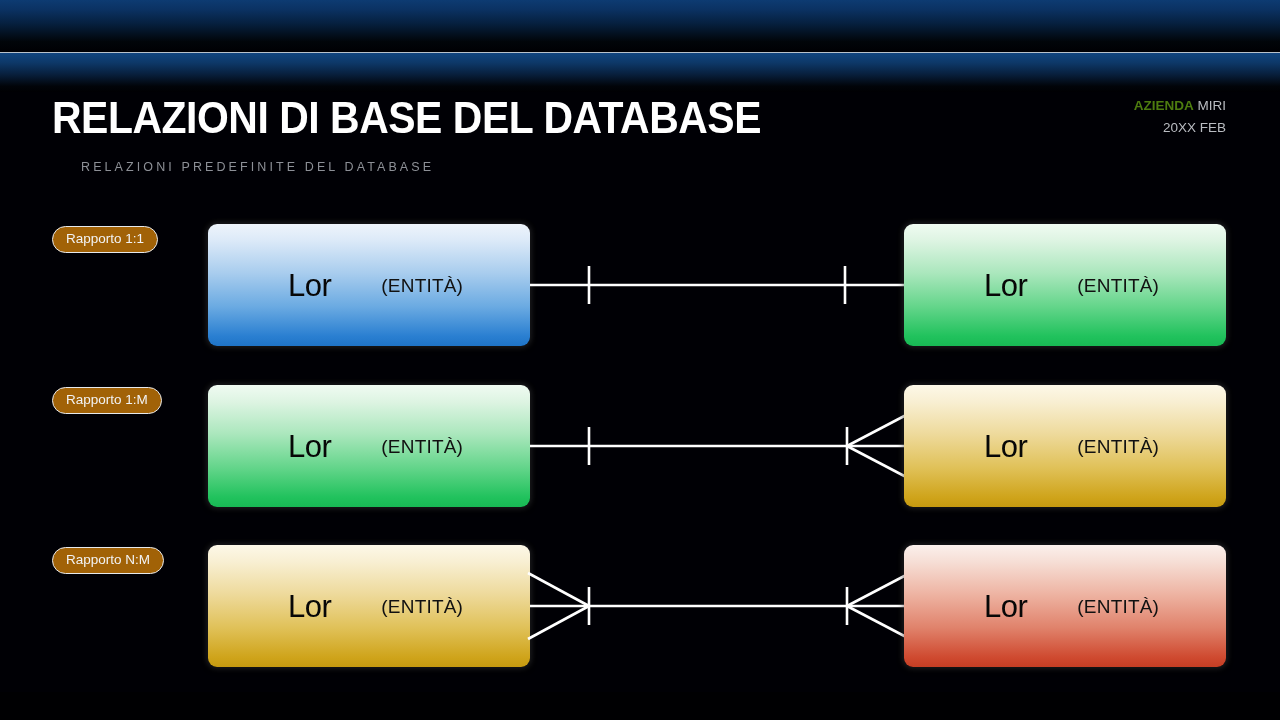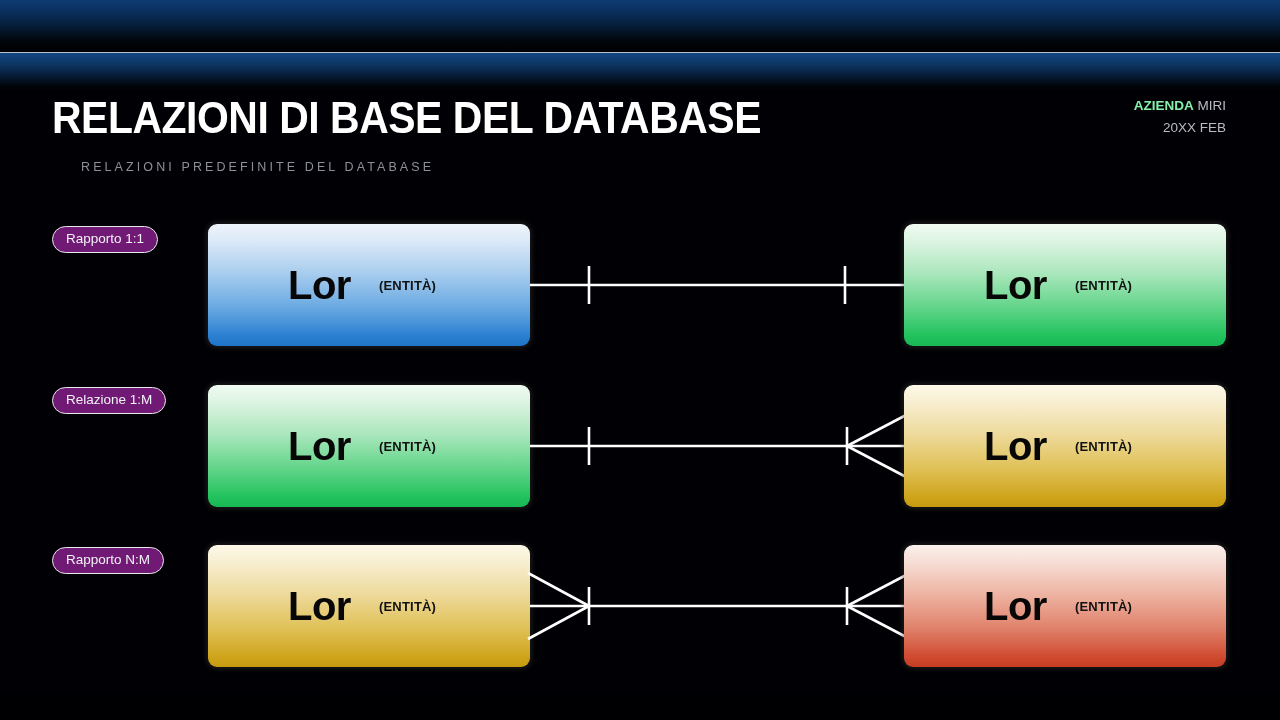--- a/index.html
+++ b/index.html
@@ -38,58 +38,58 @@
     position:absolute; left:53px; top:160px;
     font-size:12.5px; letter-spacing:3.1px; color:#8d9097;
     white-space:nowrap;
     margin-left:28px;
   }
   #meta-block {
     position:absolute; right:54px; top:95px;
     text-align:right; line-height:22px;
   }
   .meta-line { font-size:13.5px; color:#b9bcc2; white-space:nowrap; }
-  .meta-strong { font-weight:bold; color:#86efac; }
+  .meta-strong { font-weight:bold; color:#4d7c0f; }
 
   
   #diagram { position:absolute; left:0; top:0; width:1280px; height:720px; }
 
   .row { position:absolute; left:0; width:1280px; height:160px; }
   .row-1 { top:205px; }
   .row-2 { top:366px; }
   .row-3 { top:526px; }
 
   .row-badge {
     position:absolute; left:52px; top:21px;
     border:1.4px solid #e7e9ec; border-radius:16px;
     padding:5px 13px 6px; font-size:13.5px; color:#f2f3f5;
-    background:#701a75; white-space:nowrap; line-height:1;
+    background:#a16207; white-space:nowrap; line-height:1;
   }
 
   .entity {
     position:absolute; top:19px; width:322px; height:122px;
     border-radius:9px;
     box-shadow:0 0 5px 2px rgba(255,255,255,0.10), 0 2px 6px rgba(0,0,0,0.6);
     overflow:hidden;
   }
   .entity-left  { left:208px; }
   .entity-right { left:904px; }
 
   .entity-inner {
     position:absolute; inset:0;
     display:flex; align-items:center; justify-content:flex-start;
     padding-left:80px;
   }
   .entity-name {
-    font-size:40px; font-weight:bold; color:#070707;
+    font-size:31px; font-weight:normal; color:#070707;
     letter-spacing:-0.5px; line-height:1;
   }
   .entity-tag {
-    font-size:13px; font-weight:bold; color:#111111;
-    margin-left:28px; letter-spacing:0.2px; line-height:1;
+    font-size:19px; font-weight:normal; color:#111111;
+    margin-left:50px; letter-spacing:0.2px; line-height:1;
   }
 
   .grad-blue   { background:linear-gradient(to bottom,#eef4fb 0%,#dbe9f8 14%,#a9cdee 40%,#6aaae2 68%,#2a7fd1 92%,#1f74c7 100%); }
   .grad-green  { background:linear-gradient(to bottom,#f0fbf2 0%,#ddf4e2 14%,#abe7bd 40%,#63d58a 68%,#21c25d 92%,#18b954 100%); }
   .grad-gold   { background:linear-gradient(to bottom,#fdf8e8 0%,#f8efd2 14%,#eeda9c 40%,#e0c158 68%,#cfa41b 92%,#c69a10 100%); }
   .grad-red    { background:linear-gradient(to bottom,#fbf0ec 0%,#f6ded5 14%,#eeb4a3 40%,#e0826b 68%,#cf4a30 92%,#c53e24 100%); }
 
   .connector { position:absolute; left:520px; top:0; width:400px; height:160px; }
 
   
@@ -138,21 +138,21 @@
 
     <div class="entity entity-right grad-green">
       <div class="entity-inner">
         <span class="entity-name">Lor</span>
         <span class="entity-tag">(ENTITÀ)</span>
       </div>
     </div>
   </div>
 
   <div class="row row-2">
-    <div class="row-badge">Relazione 1:M</div>
+    <div class="row-badge">Rapporto 1:M</div>
 
     <div class="entity entity-left grad-green">
       <div class="entity-inner">
         <span class="entity-name">Lor</span>
         <span class="entity-tag">(ENTITÀ)</span>
       </div>
     </div>
 
     <svg class="connector" viewBox="0 0 400 160">
       <line x1="10" y1="80" x2="390" y2="80" stroke="#ffffff" stroke-width="2.6"></line>

